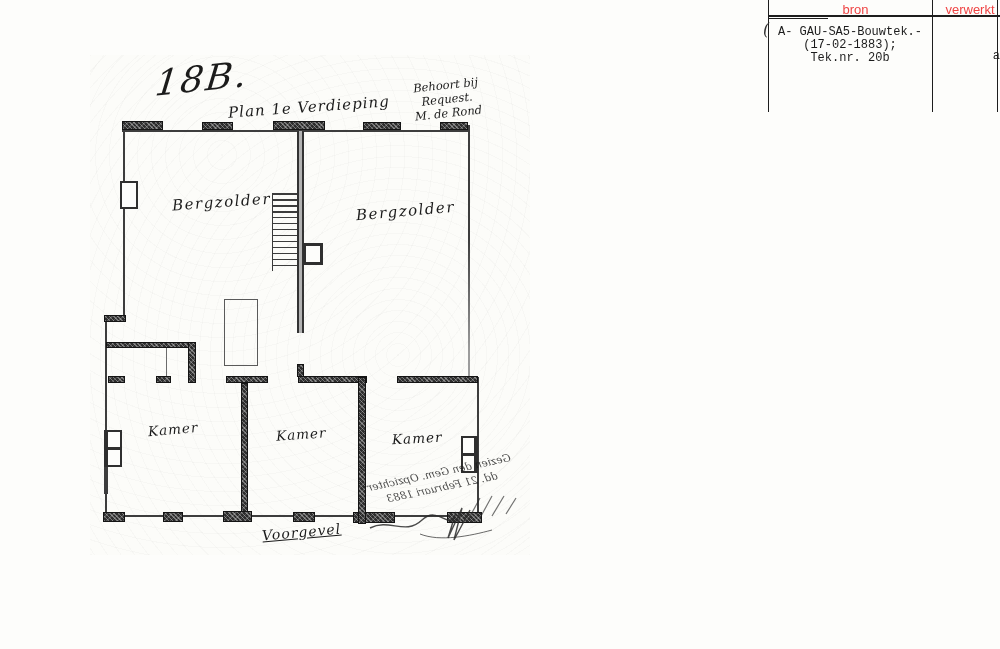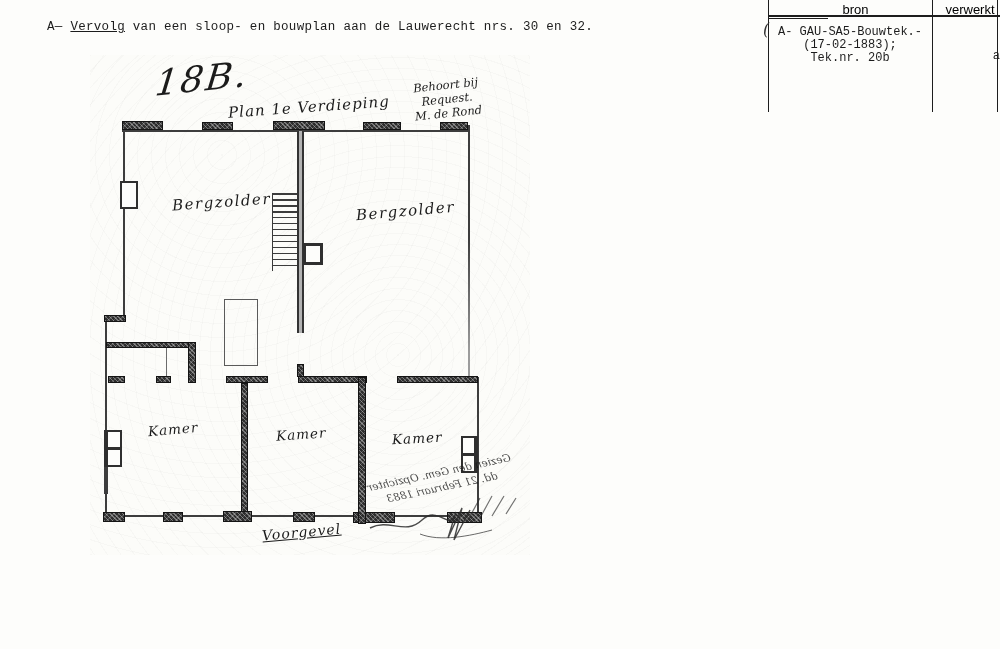--- a/index.html
+++ b/index.html
@@ -18,21 +18,21 @@
       #fcfcf9;
   }
 
   
   .typed { font-family:"Liberation Mono","DejaVu Sans Mono",monospace; color:#1c1c1c; }
   .caption { position:absolute; left:47px; top:20px; font-size:12.5px; letter-spacing:.3px; white-space:nowrap; }
   .caption .u { text-decoration:underline; }
 
   
   .tline { position:absolute; background:#1d1d1d; }
-  .t-col-header { position:absolute; top:2px; font-size:13px; color:#000000; text-align:center;padding-left:11px; }
+  .t-col-header { position:absolute; top:2px; font-size:13px; color:#ef4444; text-align:center;padding-left:11px; }
   .bron-cell { position:absolute; left:770px; top:26px; width:160px; text-align:center;
                font-size:12px; line-height:13px; color:#1c1c1c; }
   .verwerkt-cell { position:absolute; left:938px; top:49px; width:58px; text-align:right;
                font-size:12px; color:#1c1c1c;margin-left:40px; }
   .pen-mark { position:absolute; left:763px; top:20px; font-size:16px; color:#333;
               font-family:"DejaVu Serif",serif; font-style:italic; }
 
   
   .hand { position:absolute; font-family:"DejaVu Serif",serif; font-style:italic;
           color:#1b1b1b; white-space:nowrap; }
@@ -65,23 +65,20 @@
   .thinline { position:absolute; background:#6b6b6b; }
   .lightbox { position:absolute; border:1.2px solid #5a5a5a; background:transparent; }
   svg.scribble { position:absolute; overflow:visible; }
 </style>
 </head>
 <body>
 
 <div class="page">
   <div class="scan-area"></div>
 
-  <div class="typed caption">
-    <span>A— </span><span class="u">Vervolg</span><span> van een sloop- en bouwplan aan de Lauwerecht nrs. 30 en 32.</span>
-  </div>
 
   <div>
     <div class="tline" style="left:768px; top:0; width:1px; height:112px;"></div>
     <div class="tline" style="left:932px; top:0; width:1px; height:112px;"></div>
     <div class="tline" style="left:997px; top:0; width:1px; height:112px;"></div>
     <div class="tline" style="left:768px; top:15px; width:232px; height:1.5px;"></div>
     <div class="tline" style="left:768px; top:18px; width:60px; height:1px;"></div>
     <div class="t-col-header" style="left:768px; width:164px;">bron</div>
     <div class="t-col-header" style="left:932px; width:65px;">verwerkt</div>
     <div class="typed bron-cell">

